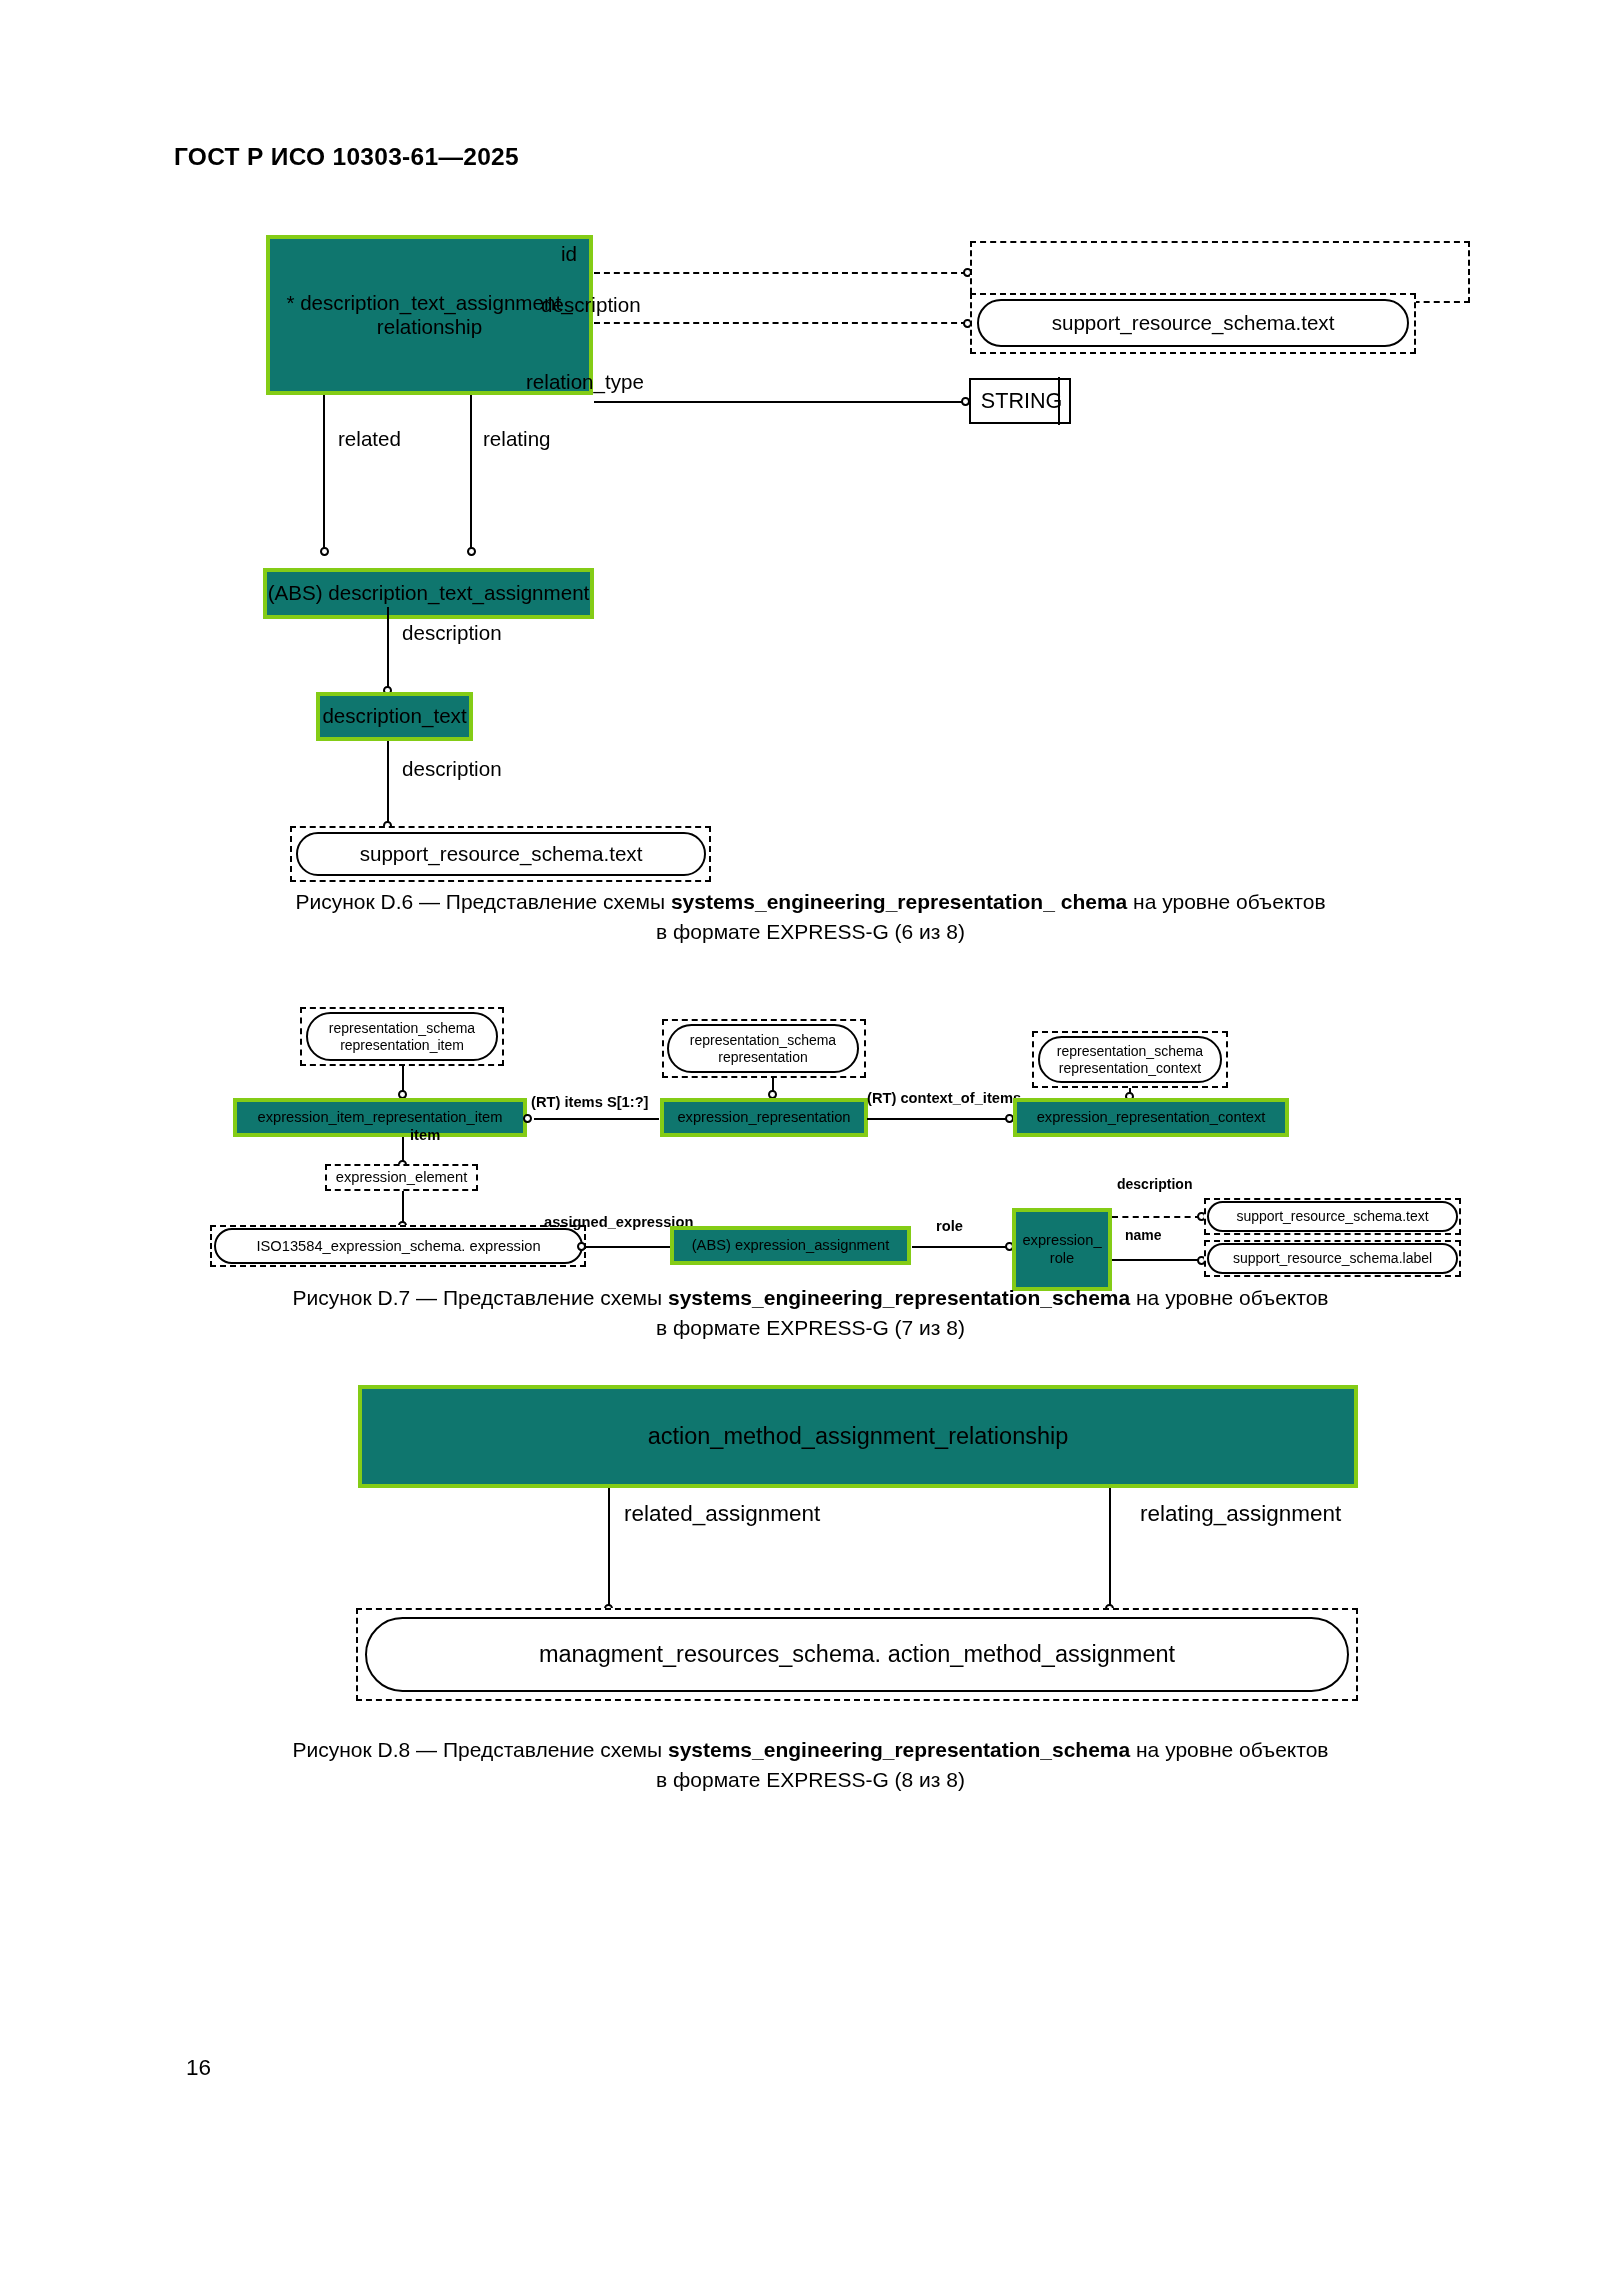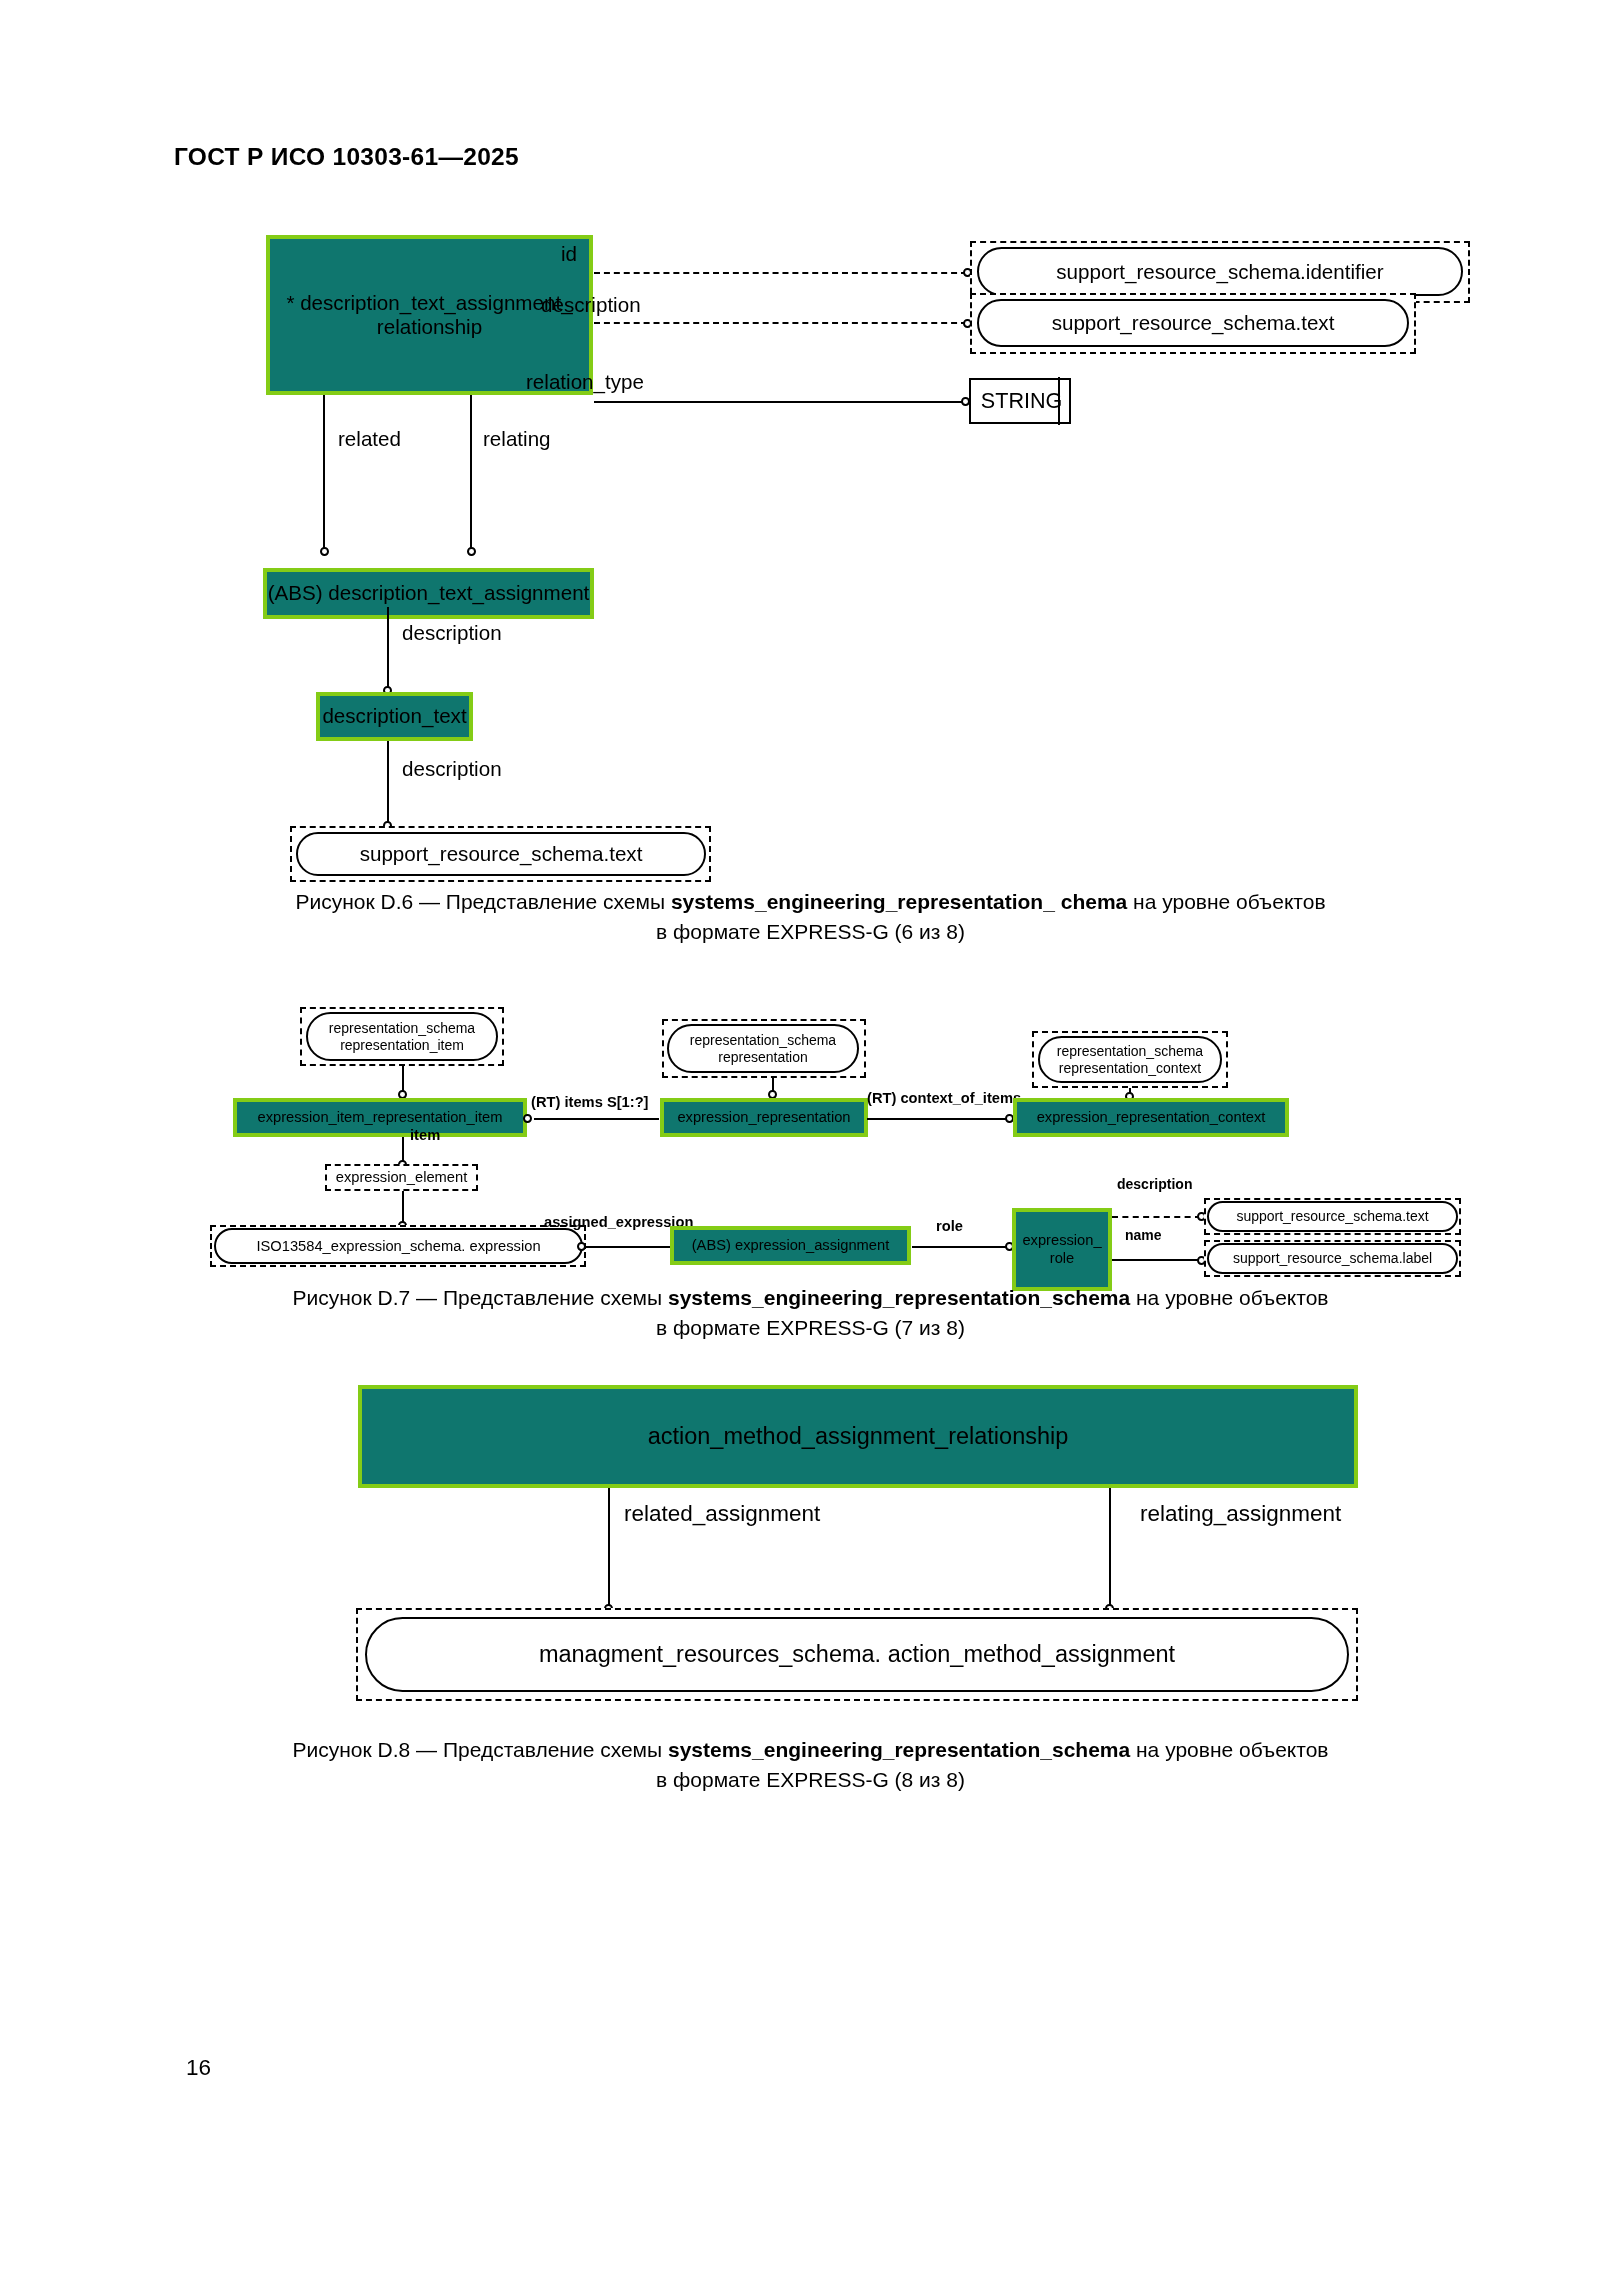--- a/index.html
+++ b/index.html
@@ -156,23 +156,20 @@
     <div class="ent" style="left:266px; top:235px; width:327px; height:160px; font-size:20.6px; flex-direction:column;">
       <div>* description_text_assignment_</div>
       <div>relationship</div>
     </div>
 
     <div class="ln-h dash" style="left:594px; top:272px; width:373px;"></div>
     <div class="lbl" style="left:561px; top:242px; font-size:20.6px;">id</div>
     <div class="dot" style="left:963px; top:268px;"></div>
 
     <div class="refbox" style="left:970px; top:241px; width:500px; height:62px;"></div>
-    <div class="pill" style="left:977px; top:247px; width:486px; height:49px; font-size:20.6px;">
-      <span>support_resource_schema.identifier</span>
-    </div>
 
     <div class="ln-h dash" style="left:594px; top:322px; width:373px;"></div>
     <div class="lbl" style="left:541px; top:293px; font-size:20.6px;">description</div>
     <div class="dot" style="left:963px; top:319px;"></div>
 
     <div class="refbox" style="left:970px; top:293px; width:446px; height:61px;"></div>
     <div class="pill" style="left:977px; top:299px; width:432px; height:48px; font-size:20.6px;">
       <span>support_resource_schema.text</span>
     </div>
 

